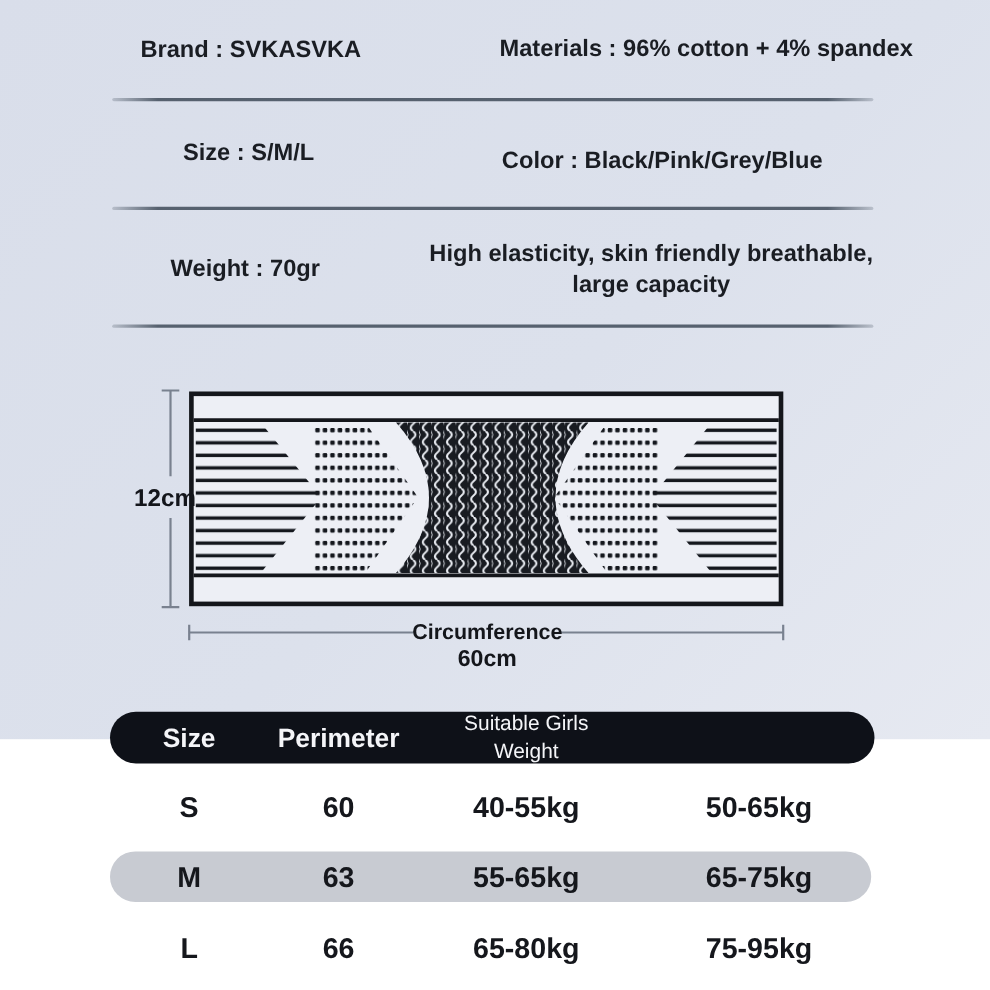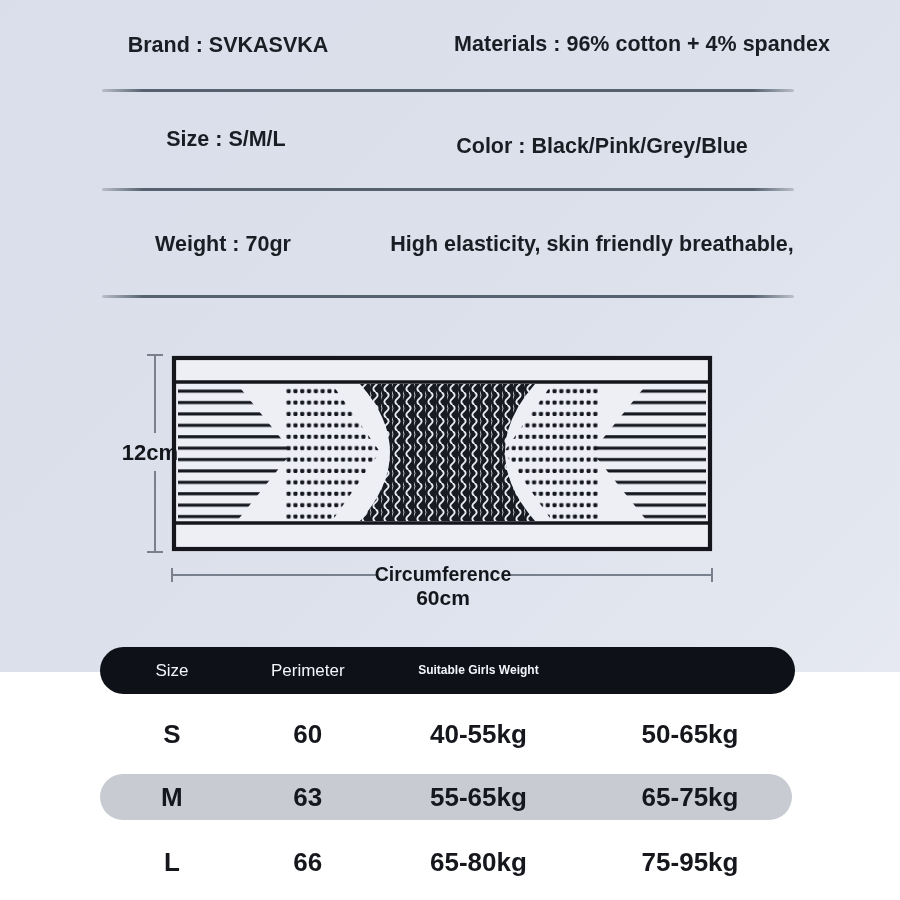--- a/index.html
+++ b/index.html
@@ -18,22 +18,22 @@
            background:linear-gradient(90deg,rgba(79,90,104,.25),rgba(79,90,104,.95) 6%,rgba(79,90,104,.95) 94%,rgba(79,90,104,.25));}
   
   .diagram-svg{position:absolute;left:95px;top:340px;}
   .meas{stroke:#79818f;stroke-width:2;}
   .dim-label{font-weight:bold;fill:#14161b;}
   
   .tbl-grid{display:grid;grid-template-columns:20.7% 18.4% 30.7% 30.2%;
             align-items:center;justify-items:center;}
   .tbl-header{position:absolute;left:100px;top:647px;width:695px;height:47px;
               background:#0e1118;border-radius:24px;color:#f4f5f8;}
-  .tbl-header .h1{font-weight:normal;font-size:17px;}
-  .tbl-header .h2{font-weight:bold;font-size:12px;line-height:1.3;
+  .tbl-header .h1{font-weight:bold;font-size:24px;}
+  .tbl-header .h2{font-weight:normal;font-size:19px;line-height:1.3;
                   text-align:center;width:130px;}
   .tbl-row{position:absolute;left:100px;width:695px;height:48px;
            font-weight:bold;font-size:26px;color:#15171c;z-index:2;}
   .row-s{top:710px;} .row-m{top:773px;} .row-l{top:838px;}
   .row-highlight{position:absolute;left:100px;top:774px;width:692px;height:46px;
                  background:#c8cbd2;border-radius:23px;z-index:1;}
 </style>
 </head>
 <body>
 
@@ -46,20 +46,21 @@
     <div class="divider" style="top:89px"></div>
 
     <div class="spec-cell" style="left:226px;top:139px">Size : S/M/L</div>
     <div class="spec-cell" style="left:602px;top:146px">Color : Black/Pink/Grey/Blue</div>
 
     <div class="divider" style="top:188px"></div>
 
     <div class="spec-cell" style="left:223px;top:244px">Weight : 70gr</div>
     <div class="features-block" style="left:592px;top:244px">
       <div>High elasticity, skin friendly breathable,</div>
+      <div>large capacity</div>
     </div>
 
     <div class="divider" style="top:295px"></div>
   </section>
 
   <svg class="diagram-svg" width="660" height="280" viewBox="0 0 660 280">
     <defs>
       <pattern id="pstripe" width="8" height="11.4" patternUnits="userSpaceOnUse">
         <rect y="4" width="8" height="3.1" fill="#14171d"></rect>
       </pattern>

